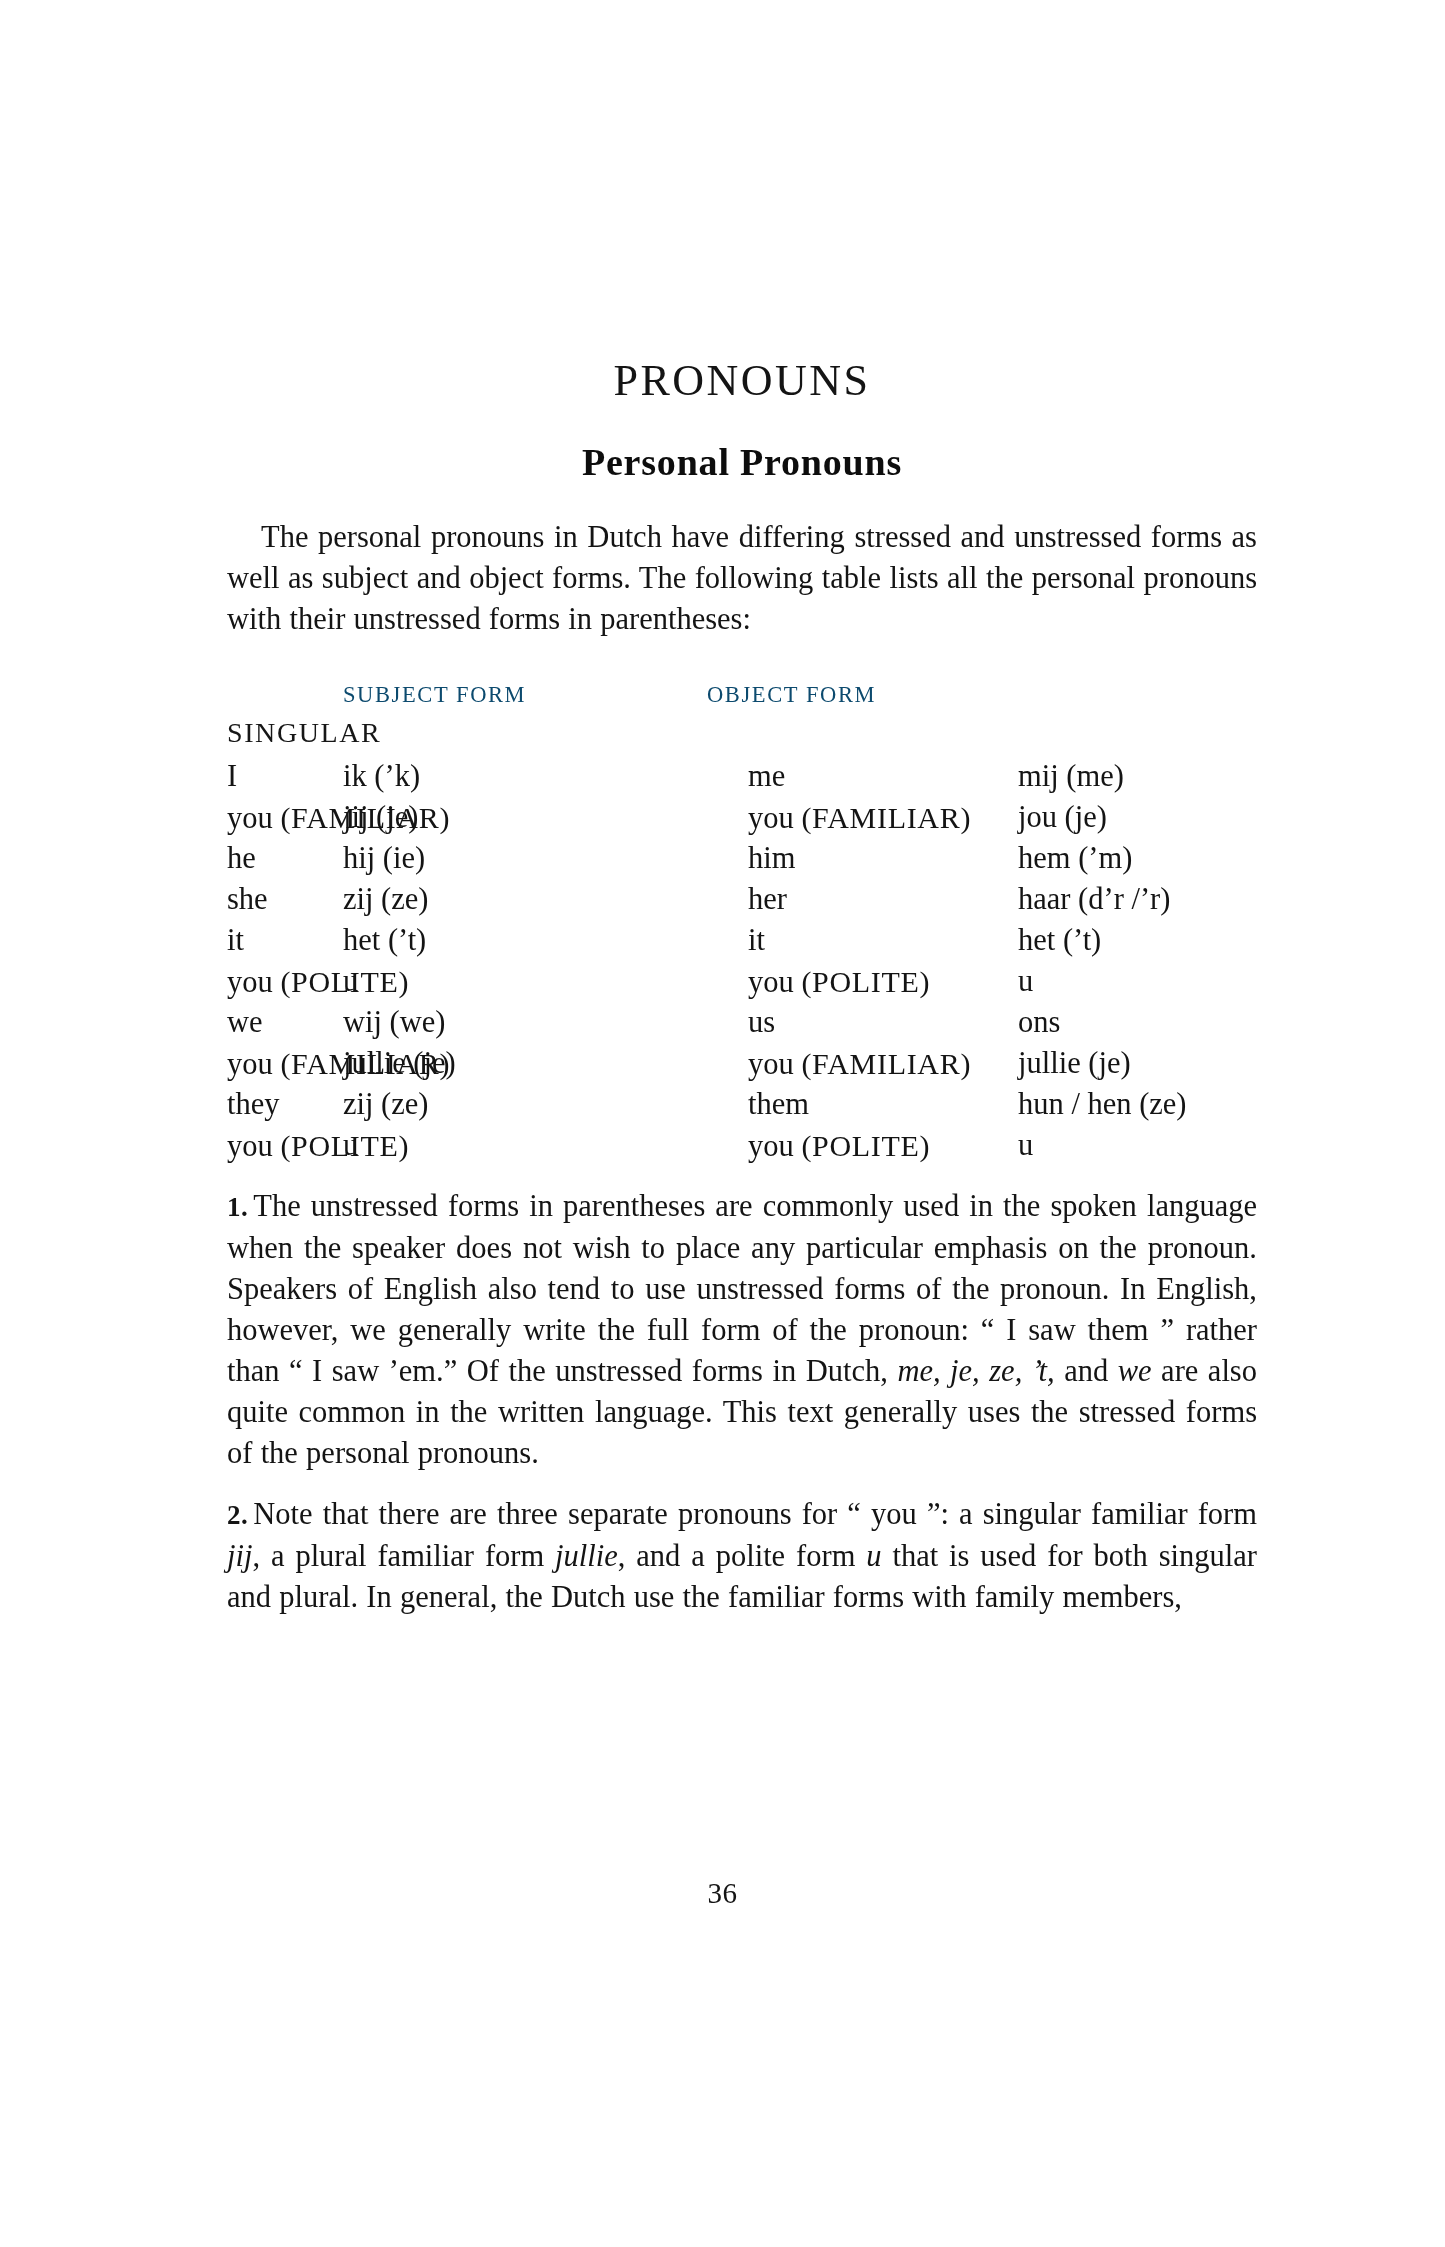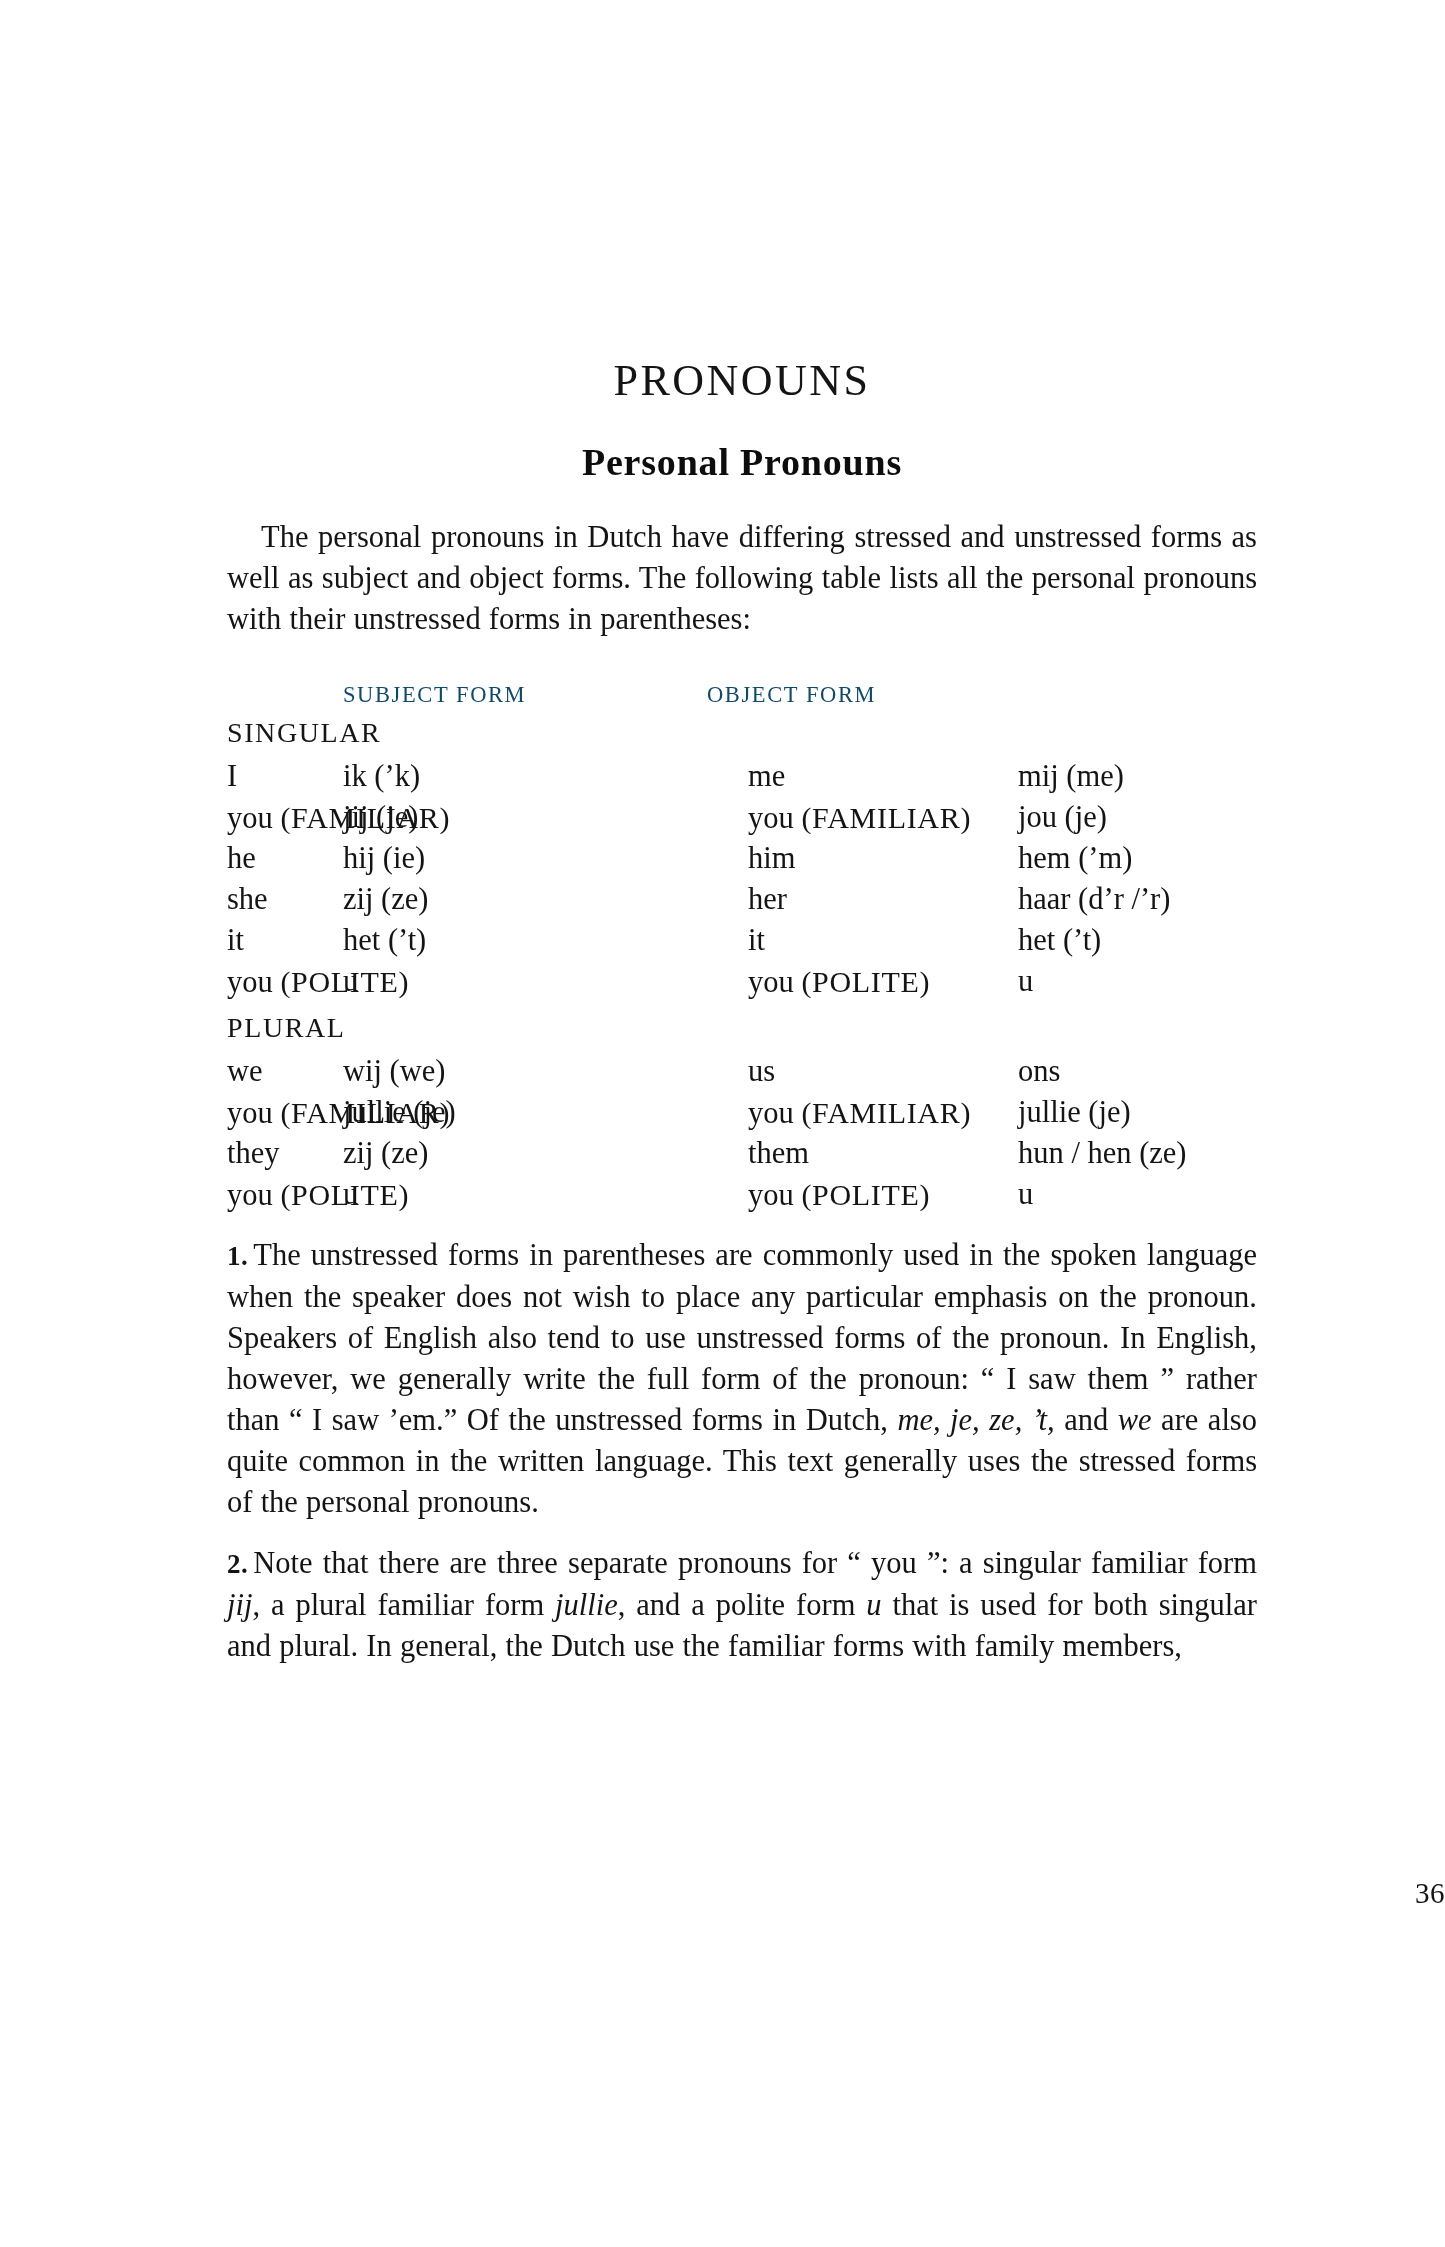--- a/index.html
+++ b/index.html
@@ -126,21 +126,21 @@
     font-size: 30px;
     letter-spacing: 0.7px;
   }
 
   
   .folio {
     position: absolute;
     top: 1877px;
     left: 0;
     width: 1445px;
-    text-align: right;
+    text-align: center;
     font-size: 29px;
     letter-spacing: 0.5px;
     color: #141414;
   }
 </style>
 </head>
 <body>
 
 <div class="page">
   <div class="content">
@@ -198,21 +198,20 @@
 
         <div class="prow">
           <span class="cell c1"><span>you</span> <span class="sc">(POLITE)</span></span>
           <span class="cell c2">u</span>
           <span class="cell c3"><span>you</span> <span class="sc">(POLITE)</span></span>
           <span class="cell c4">u</span>
         </div>
       </div>
 
       <div>
-        <div class="group-label plural">PLURAL</div>
 
         <div class="prow">
           <span class="cell c1"><span>we</span></span>
           <span class="cell c2">wij (we)</span>
           <span class="cell c3"><span>us</span></span>
           <span class="cell c4">ons</span>
         </div>
 
         <div class="prow">
           <span class="cell c1"><span>you</span> <span class="sc">(FAMILIAR)</span></span>

